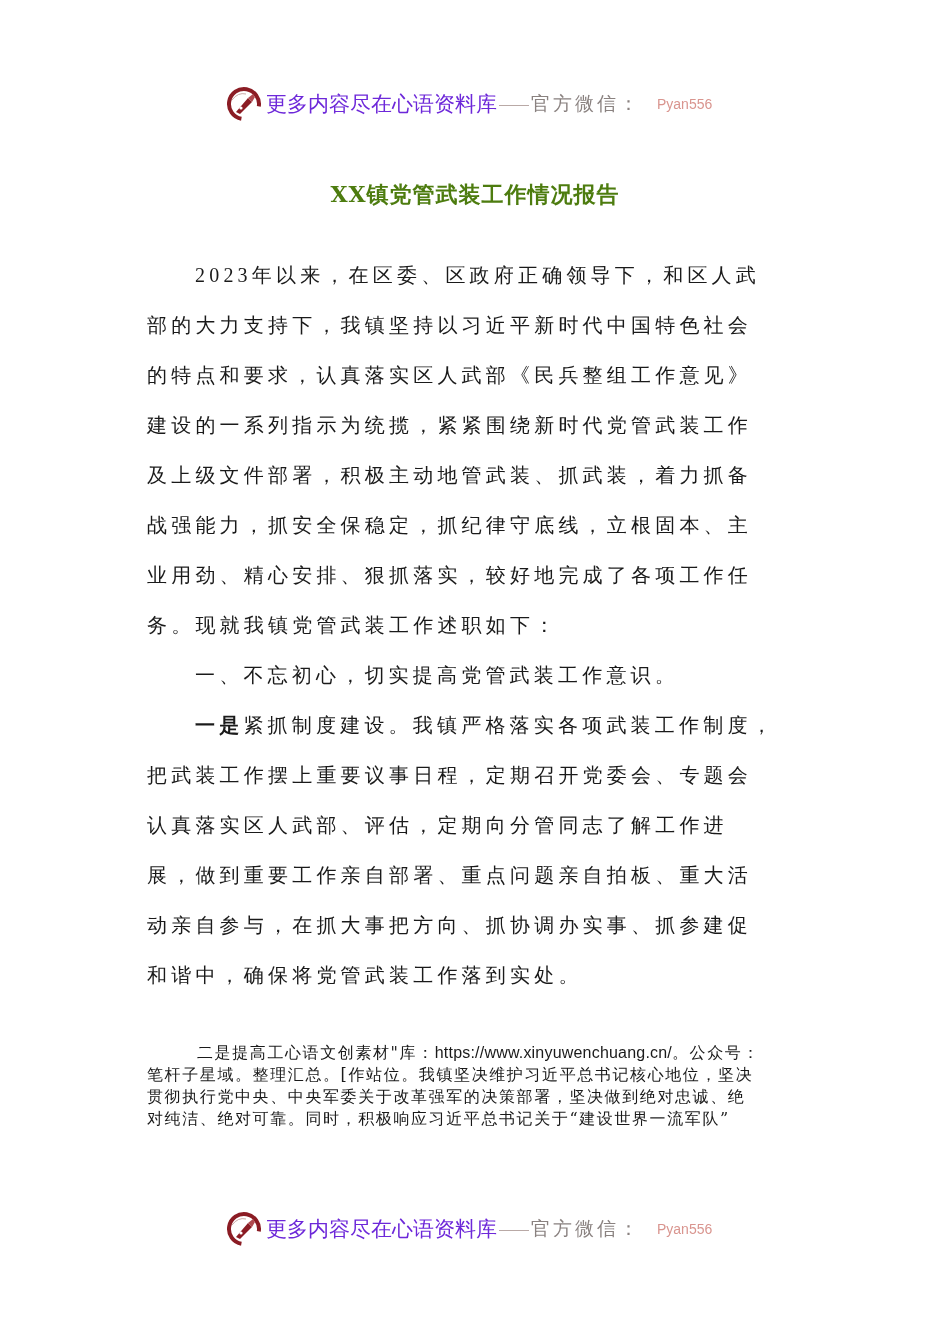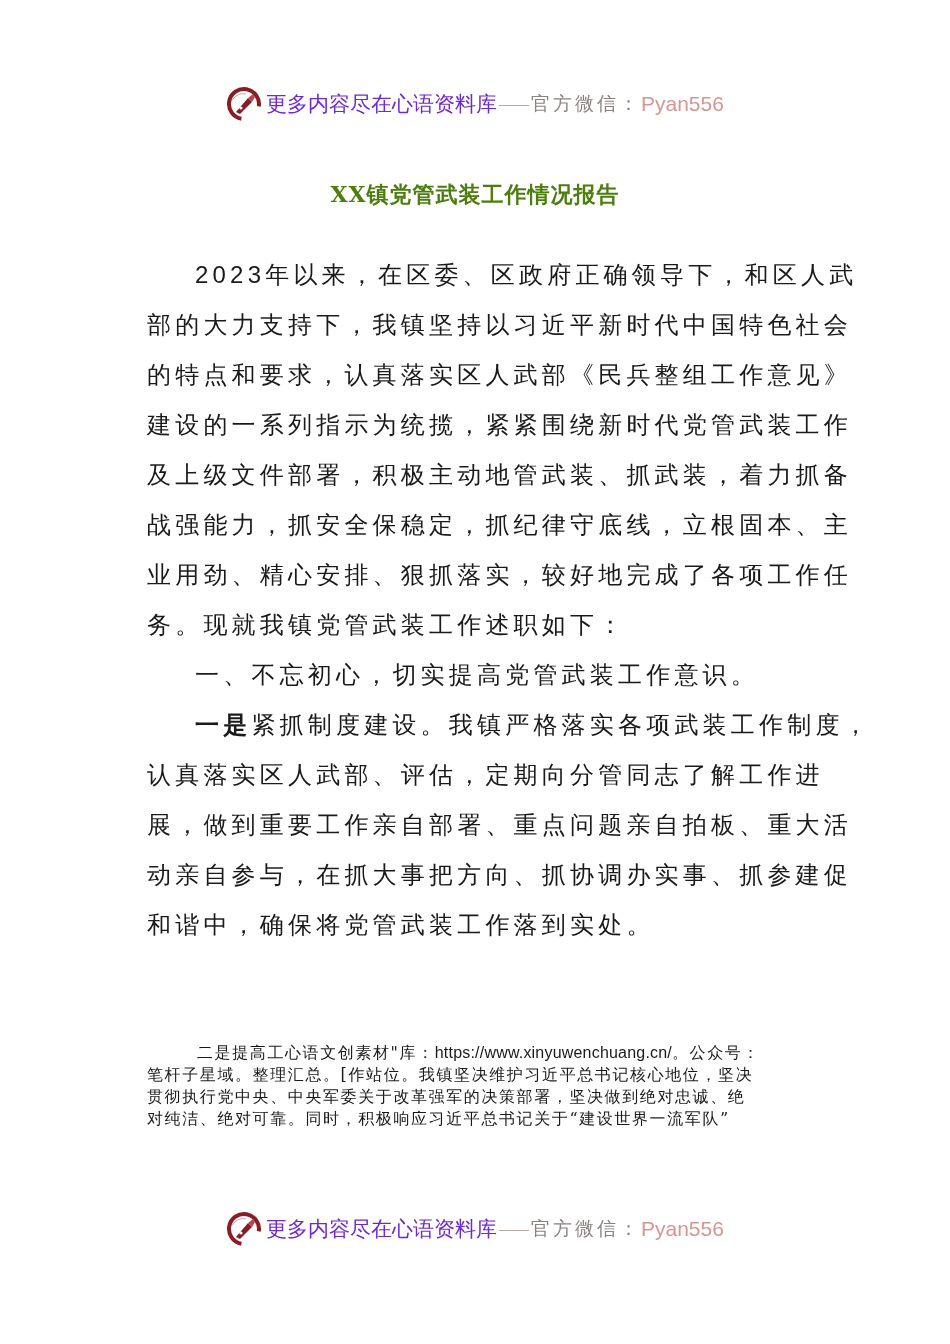--- a/index.html
+++ b/index.html
@@ -47,23 +47,23 @@
       top: 1px;
     }
     .banner .b-official {
       font-family: "DejaVu Sans", sans-serif;
       font-size: 19px;
       color: #8a8280;
       letter-spacing: 3px;
     }
     .banner .b-id {
       font-family: "Liberation Sans", sans-serif;
-      font-size: 21px;
+      font-size: 14px;
       color: #d9958f;
-      margin-left: 0;
+      margin-left: 16px;
     }
     .title {
       position: absolute;
       top: 180px;
       left: 0;
       width: 950px;
       text-align: center;
       font-family: "DejaVu Serif", serif;
       font-weight: bold;
       font-size: 22px;
@@ -72,25 +72,25 @@
     }
     .body-text {
       position: absolute;
       left: 147px;
       top: 250px;
       width: 650px;
     }
     .line {
       height: 50px;
       line-height: 50px;
-      font-size: 24px;
+      font-size: 20px;
       letter-spacing: 4.2px;
       white-space: nowrap;
       color: #1a1a1a;
-      font-family: Liberation Sans, sans-serif;
+      font-family: Liberation Serif, serif;
       font-weight: 300;
     }
     .indent { padding-left: 48px; }
     .bold-lead { font-weight: bold; }
     .small-text {
       position: absolute;
       left: 147px;
       top: 1042px;
       width: 660px;
     }
@@ -135,20 +135,21 @@
   <div class="line">的特点和要求，认真落实区人武部《民兵整组工作意见》</div>
   <div class="line">建设的一系列指示为统揽，紧紧围绕新时代党管武装工作</div>
   <div class="line">及上级文件部署，积极主动地管武装、抓武装，着力抓备</div>
   <div class="line">战强能力，抓安全保稳定，抓纪律守底线，立根固本、主</div>
   <div class="line">业用劲、精心安排、狠抓落实，较好地完成了各项工作任</div>
   <div class="line">务。现就我镇党管武装工作述职如下：</div>
 
   <div class="line indent">一、不忘初心，切实提高党管武装工作意识。</div>
 
   <div class="line indent"><span class="bold-lead">一是</span><span>紧抓制度建设。我镇严格落实各项武装工作制度，</span></div>
+  <div class="line">把武装工作摆上重要议事日程，定期召开党委会、专题会</div>
   <div class="line">认真落实区人武部、评估，定期向分管同志了解工作进</div>
   <div class="line">展，做到重要工作亲自部署、重点问题亲自拍板、重大活</div>
   <div class="line">动亲自参与，在抓大事把方向、抓协调办实事、抓参建促</div>
   <div class="line">和谐中，确保将党管武装工作落到实处。</div>
 </div>
 
 <div class="small-text">
   <div class="sline sindent"><span>二是提高工心语文创素材"库：</span><span class="url">https://www.xinyuwenchuang.cn/</span><span>。公众号：</span></div>
   <div class="sline">笔杆子星域。整理汇总。[作站位。我镇坚决维护习近平总书记核心地位，坚决</div>
   <div class="sline">贯彻执行党中央、中央军委关于改革强军的决策部署，坚决做到绝对忠诚、绝</div>

